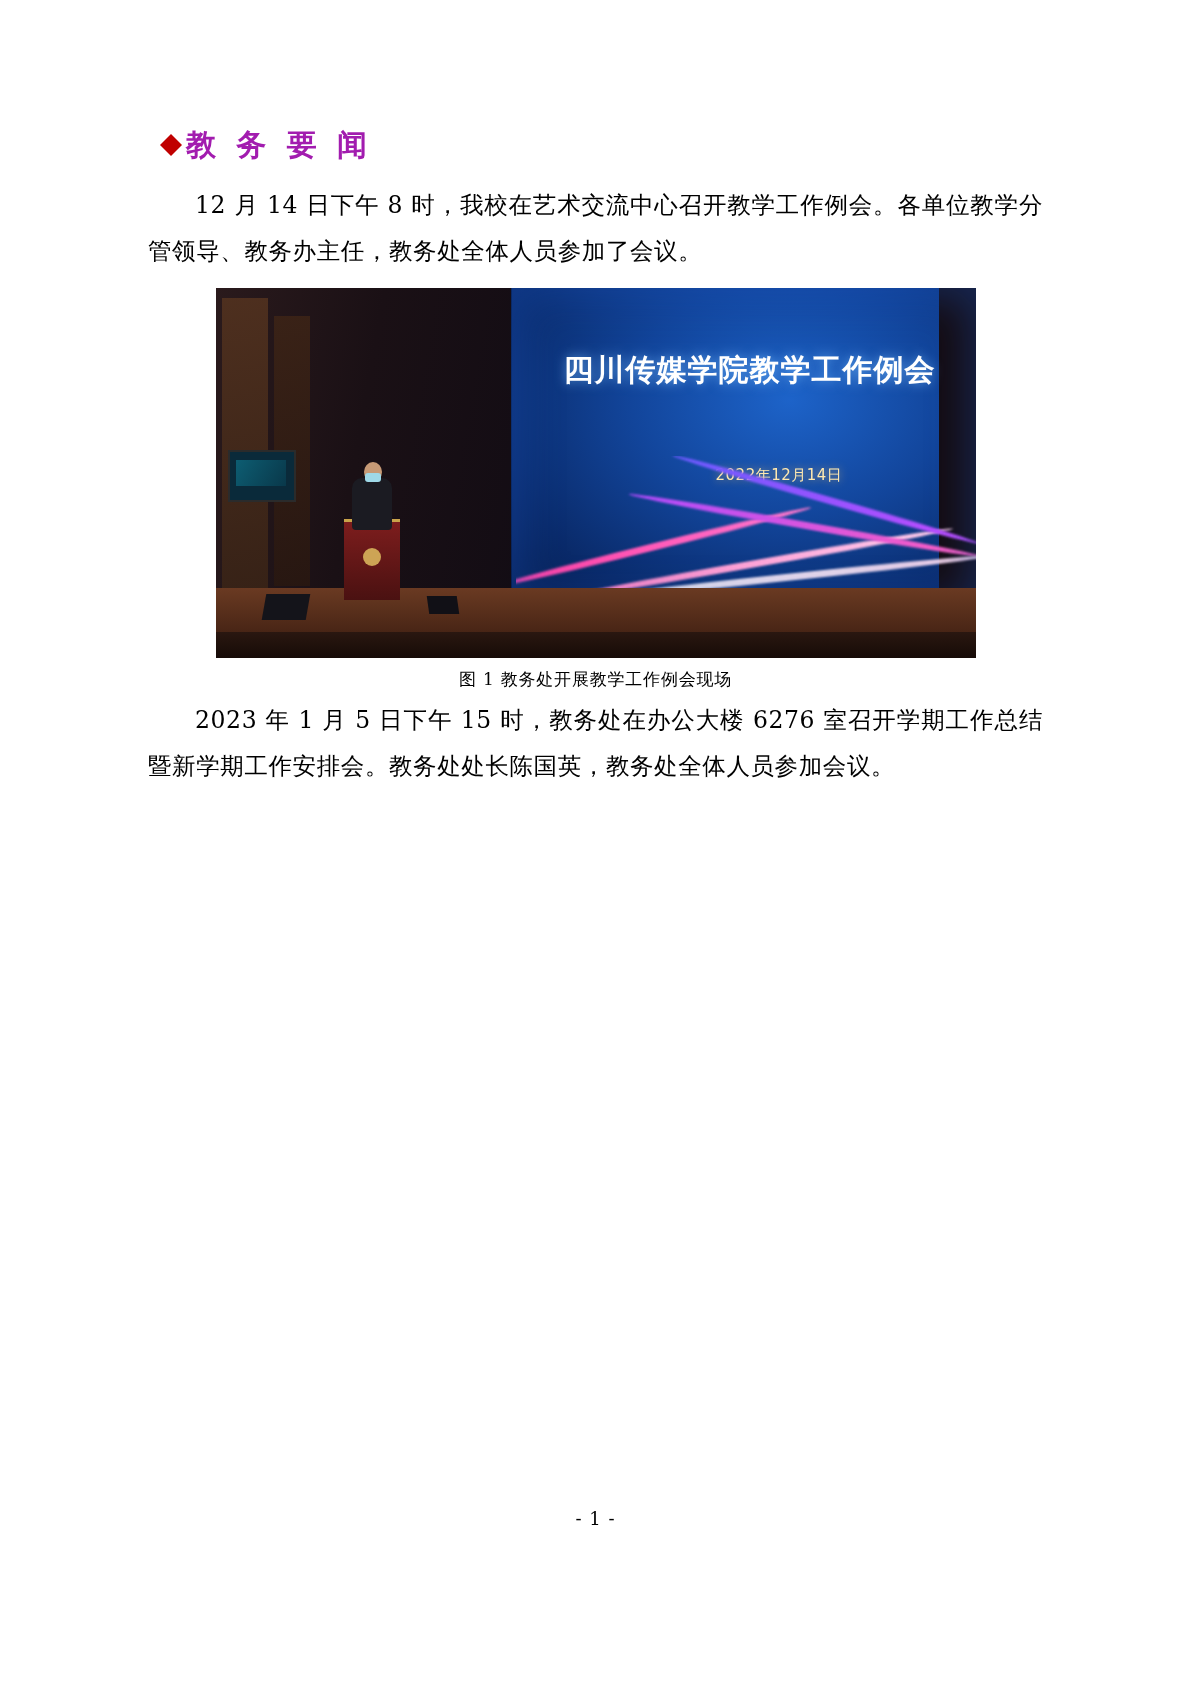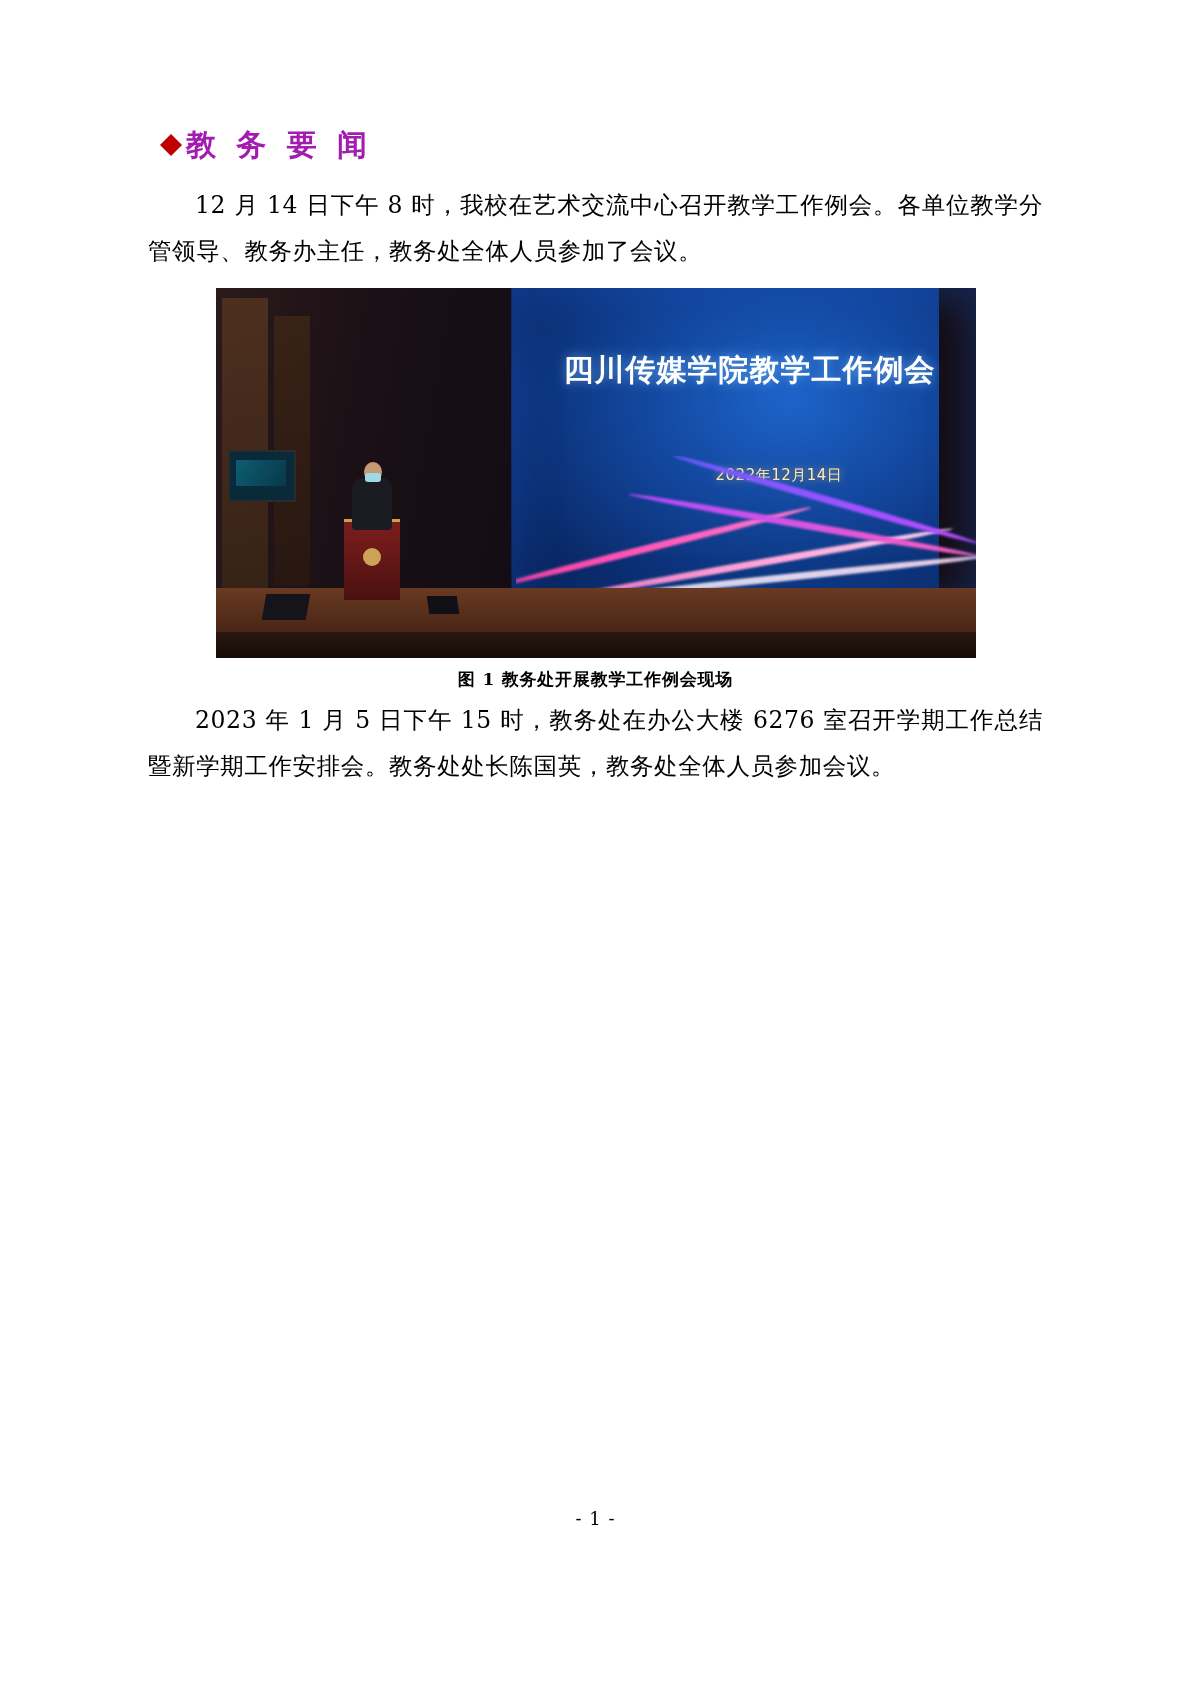--- a/index.html
+++ b/index.html
@@ -232,21 +232,20 @@
     width: 466px; height: 322px;
     box-shadow: 0 0 40px 10px rgba(30,90,200,.35) inset;
     pointer-events:none;
   }
 
   .fig-caption {
     margin-top: 10px;
     font-size: 17px;
     letter-spacing: .8px;
     text-align: center;
-    font-weight: bold;
   }
 
   
   .page-number {
     position: absolute;
     left: 0; right: 0;
     top: 1508px;
     text-align: center;
     font-size: 18px;
     letter-spacing: 1px;

